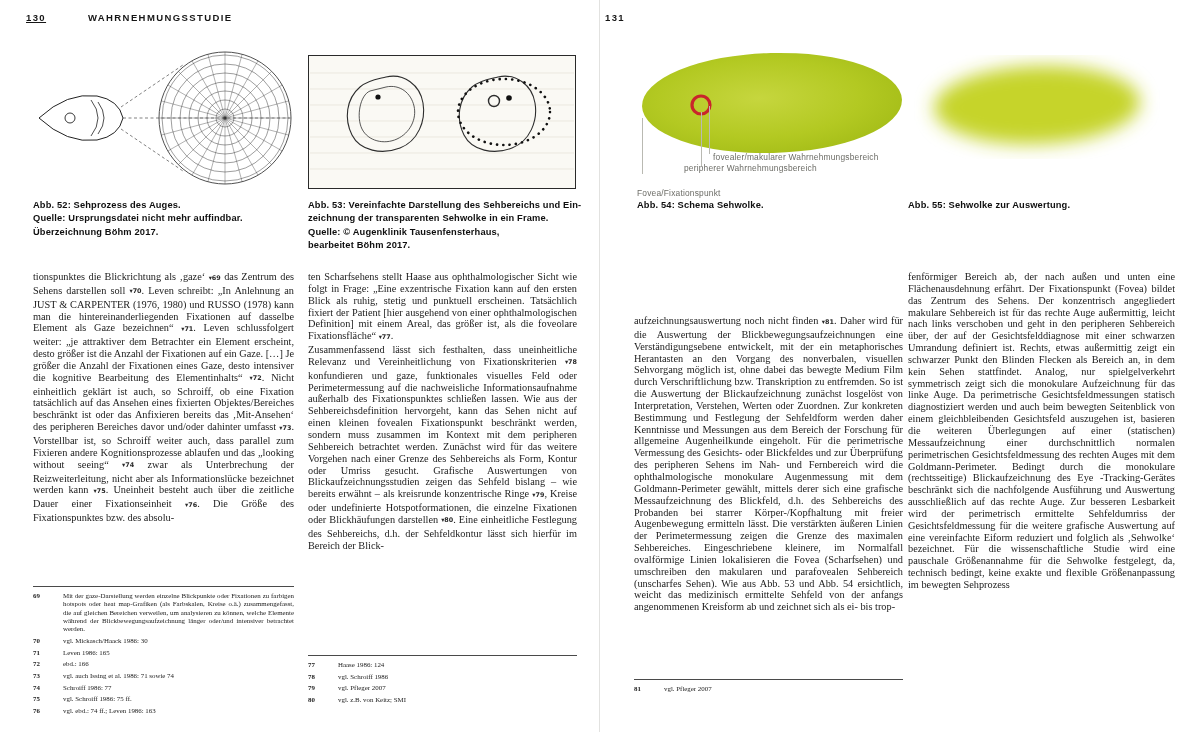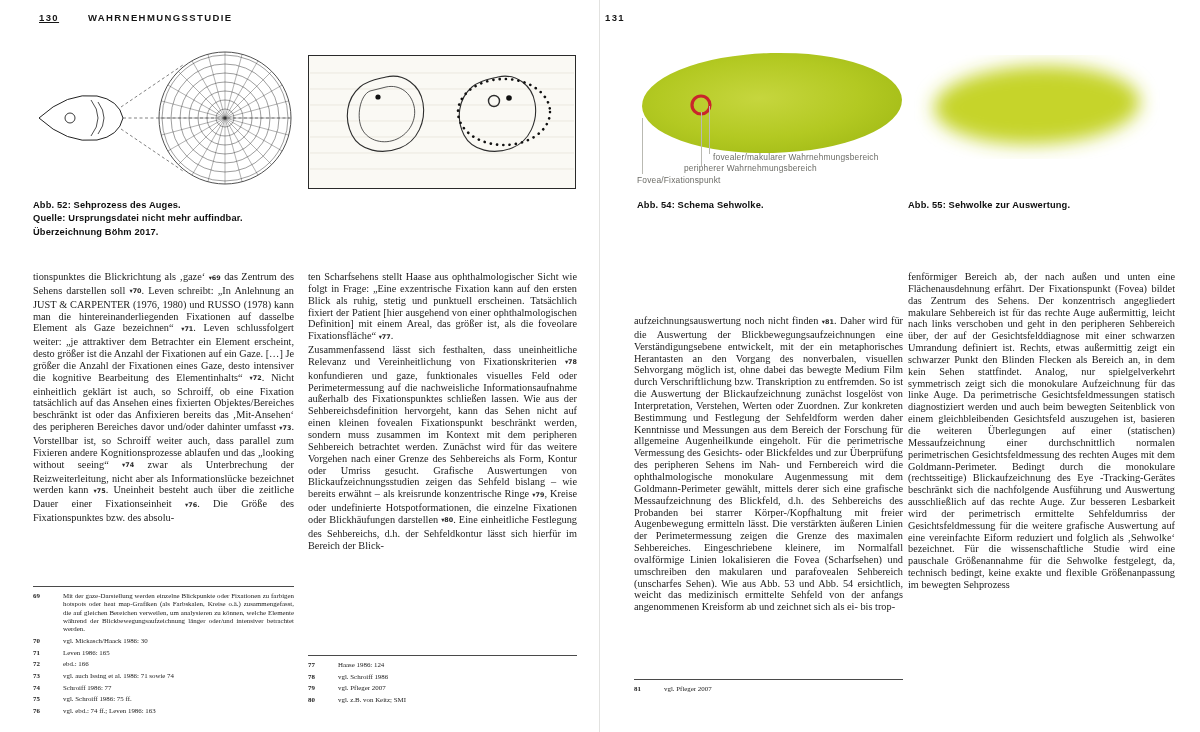--- a/index.html
+++ b/index.html
@@ -37,21 +37,21 @@
   .fig-label{position:absolute;font-family:"Liberation Sans",sans-serif;
              font-size:8.4px;color:#6c6c66;letter-spacing:.2px;white-space:nowrap;}
 
   svg{display:block;}
 </style>
 </head>
 <body>
 
 <div class="spread">
 
-  <div class="hdr" style="left:39px;text-decoration:underline;">130</div>
+  <div class="hdr" style="left:26px;text-decoration:underline;">130</div>
   <div class="hdr" style="left:88px;">WAHRNEHMUNGSSTUDIE</div>
 
   <svg width="262" height="148" viewBox="0 0 262 148" style="position:absolute;left:33px;top:44px;">
     <g stroke="#3c3c3c" fill="none">
       <circle cx="192" cy="74" r="9" stroke-width="0.5"></circle>
       <circle cx="192" cy="74" r="18" stroke-width="0.5"></circle>
       <circle cx="192" cy="74" r="27" stroke-width="0.5"></circle>
       <circle cx="192" cy="74" r="36" stroke-width="0.5"></circle>
       <circle cx="192" cy="74" r="45" stroke-width="0.5"></circle>
       <circle cx="192" cy="74" r="54" stroke-width="0.5"></circle>
@@ -107,20 +107,26 @@
       <path stroke-width="0.8" d="M78,32 C92,29 103,38 106,51 C109,64 102,78 89,84 C76,90 60,86 54,74 C48,62 52,40 62,36 Z"></path>
       <circle cx="70" cy="42" r="2.6" fill="#111" stroke="none"></circle>
     </g>
     <g fill="none" stroke="#2d2d2d">
       <path stroke-width="1.1" d="M190,22 C208,18 224,30 227,48 C230,66 222,86 204,93 C186,100 164,96 156,80 C148,64 150,44 164,32 C172,25 182,24 190,22 Z"></path>
       <ellipse cx="196" cy="57" rx="46" ry="33" stroke="#111" stroke-width="2.6" stroke-dasharray="0.1,6.2" stroke-linecap="round"></ellipse>
       <circle cx="186" cy="46" r="5.5" stroke-width="1.4"></circle>
       <circle cx="201" cy="43" r="2.8" fill="#111" stroke="none"></circle>
     </g>
   </svg>
+  <div class="caption" style="left:308px;top:199px;">
+      <div>Abb. 53: Vereinfachte Darstellung des Sehbereichs und Ein-</div>
+      <div>zeichnung der transparenten Sehwolke in ein Frame.</div>
+      <div>Quelle: © Augenklinik Tausenfensterhaus,</div>
+      <div>bearbeitet Böhm 2017.</div>
+    </div>
 
   <div class="bodycol" style="left:33px;top:271px;width:261px;height:316px;">
     <p>tionspunktes die Blickrichtung als ‚gaze‘ <span class="fnm">▾69</span> das Zentrum des Sehens darstellen soll <span class="fnm">▾70</span>. Leven schreibt: „In Anlehnung an JUST &amp; CARPENTER (1976, 1980) und RUSSO (1978) kann man die hintereinanderliegenden Fixationen auf dasselbe Element als Gaze bezeichnen“ <span class="fnm">▾71</span>. Leven schlussfolgert weiter: „je attraktiver dem Betrachter ein Element erscheint, desto größer ist die Anzahl der Fixationen auf ein Gaze. […] Je größer die Anzahl der Fixationen eines Gaze, desto intensiver die kognitive Bearbeitung des Elementinhalts“ <span class="fnm">▾72</span>. Nicht einheitlich geklärt ist auch, so Schroiff, ob eine Fixation tatsächlich auf das Ansehen eines fixierten Objektes/Bereiches beschränkt ist oder das Anfixieren bereits das ‚Mit-Ansehen‘ des peripheren Bereiches davor und/oder dahinter umfasst <span class="fnm">▾73</span>. Vorstellbar ist, so Schroiff weiter auch, dass parallel zum Fixieren andere Kognitionsprozesse ablaufen und das „looking without seeing“ <span class="fnm">▾74</span> zwar als Unterbrechung der Reizweiterleitung, nicht aber als Informationslücke bezeichnet werden kann <span class="fnm">▾75</span>. Uneinheit besteht auch über die zeitliche Dauer einer Fixationseinheit <span class="fnm">▾76</span>. Die Größe des Fixationspunktes bzw. des absolu-</p>
   </div>
   <div class="bodycol" style="left:308px;top:271px;width:269px;height:380px;">
     <p>ten Scharfsehens stellt Haase aus ophthalmologischer Sicht wie folgt in Frage: „Eine exzentrische Fixation kann auf den ersten Blick als ruhig, stetig und punktuell erscheinen. Tatsächlich fixiert der Patient [hier ausgehend von einer ophthalmologischen Definition] mit einem Areal, das größer ist, als die foveolare Fixationsfläche“ <span class="fnm">▾77</span>.</p>
     <p>Zusammenfassend lässt sich festhalten, dass uneinheitliche Relevanz und Vereinheitlichung von Fixationskriterien <span class="fnm">▾78</span> konfundieren und gaze, funktionales visuelles Feld oder Perimetermessung auf die nachweisliche Informationsaufnahme außerhalb des Fixationspunktes schließen lassen. Wie aus der Sehbereichsdefinition hervorgeht, kann das Sehen nicht auf einen kleinen fovealen Fixationspunkt beschränkt werden, sondern muss zusammen im Kontext mit dem peripheren Sehbereich betrachtet werden. Zunächst wird für das weitere Vorgehen nach einer Grenze des Sehbereichs als Form, Kontur oder Umriss gesucht. Grafische Auswertungen von Blickaufzeichnungsstudien zeigen das Sehfeld bislang – wie bereits erwähnt – als kreisrunde konzentrische Ringe <span class="fnm">▾79</span>, Kreise oder undefinierte Hotspotformationen, die einzelne Fixationen oder Blickhäufungen darstellen <span class="fnm">▾80</span>. Eine einheitliche Festlegung des Sehbereichs, d.h. der Sehfeldkontur lässt sich hierfür im Bereich der Blick-</p>
   </div>
 
   <div class="footnotes" style="left:33px;top:586px;width:261px;">
@@ -189,21 +195,21 @@
       </radialGradient>
     </defs>
     <ellipse cx="132" cy="53" rx="130" ry="50" fill="url(#gradSehwolke)" transform="rotate(-1.5 132 53)"></ellipse>
     <circle cx="61" cy="55" r="9" fill="none" stroke-width="3.2" stroke="#c9252b"></circle>
   </svg>
   <div class="leader" style="left:709px;top:106px;height:48px;"></div>
   <div class="leader" style="left:701px;top:112px;height:54px;"></div>
   <div class="leader" style="left:642px;top:118px;height:56px;"></div>
   <div class="fig-label" style="left:713px;top:152px;">fovealer/makularer Wahrnehmungsbereich</div>
   <div class="fig-label" style="left:684px;top:163px;">peripherer Wahrnehmungsbereich</div>
-  <div class="fig-label" style="left:637px;top:175px;text-align:right;">Fovea/Fixationspunkt</div>
+  <div class="fig-label" style="left:637px;top:188px;text-align:right;">Fovea/Fixationspunkt</div>
   <div class="caption" style="left:637px;top:199px;">
       <div>Abb. 54:  Schema Sehwolke.</div>
     </div>
 
   <svg width="254" height="104" viewBox="0 0 254 104" style="position:absolute;left:910px;top:55px;">
     <defs>
       <filter id="blurF" x="-40%" y="-40%" width="180%" height="180%">
         <feGaussianBlur stdDeviation="9"></feGaussianBlur>
       </filter>
     </defs>

